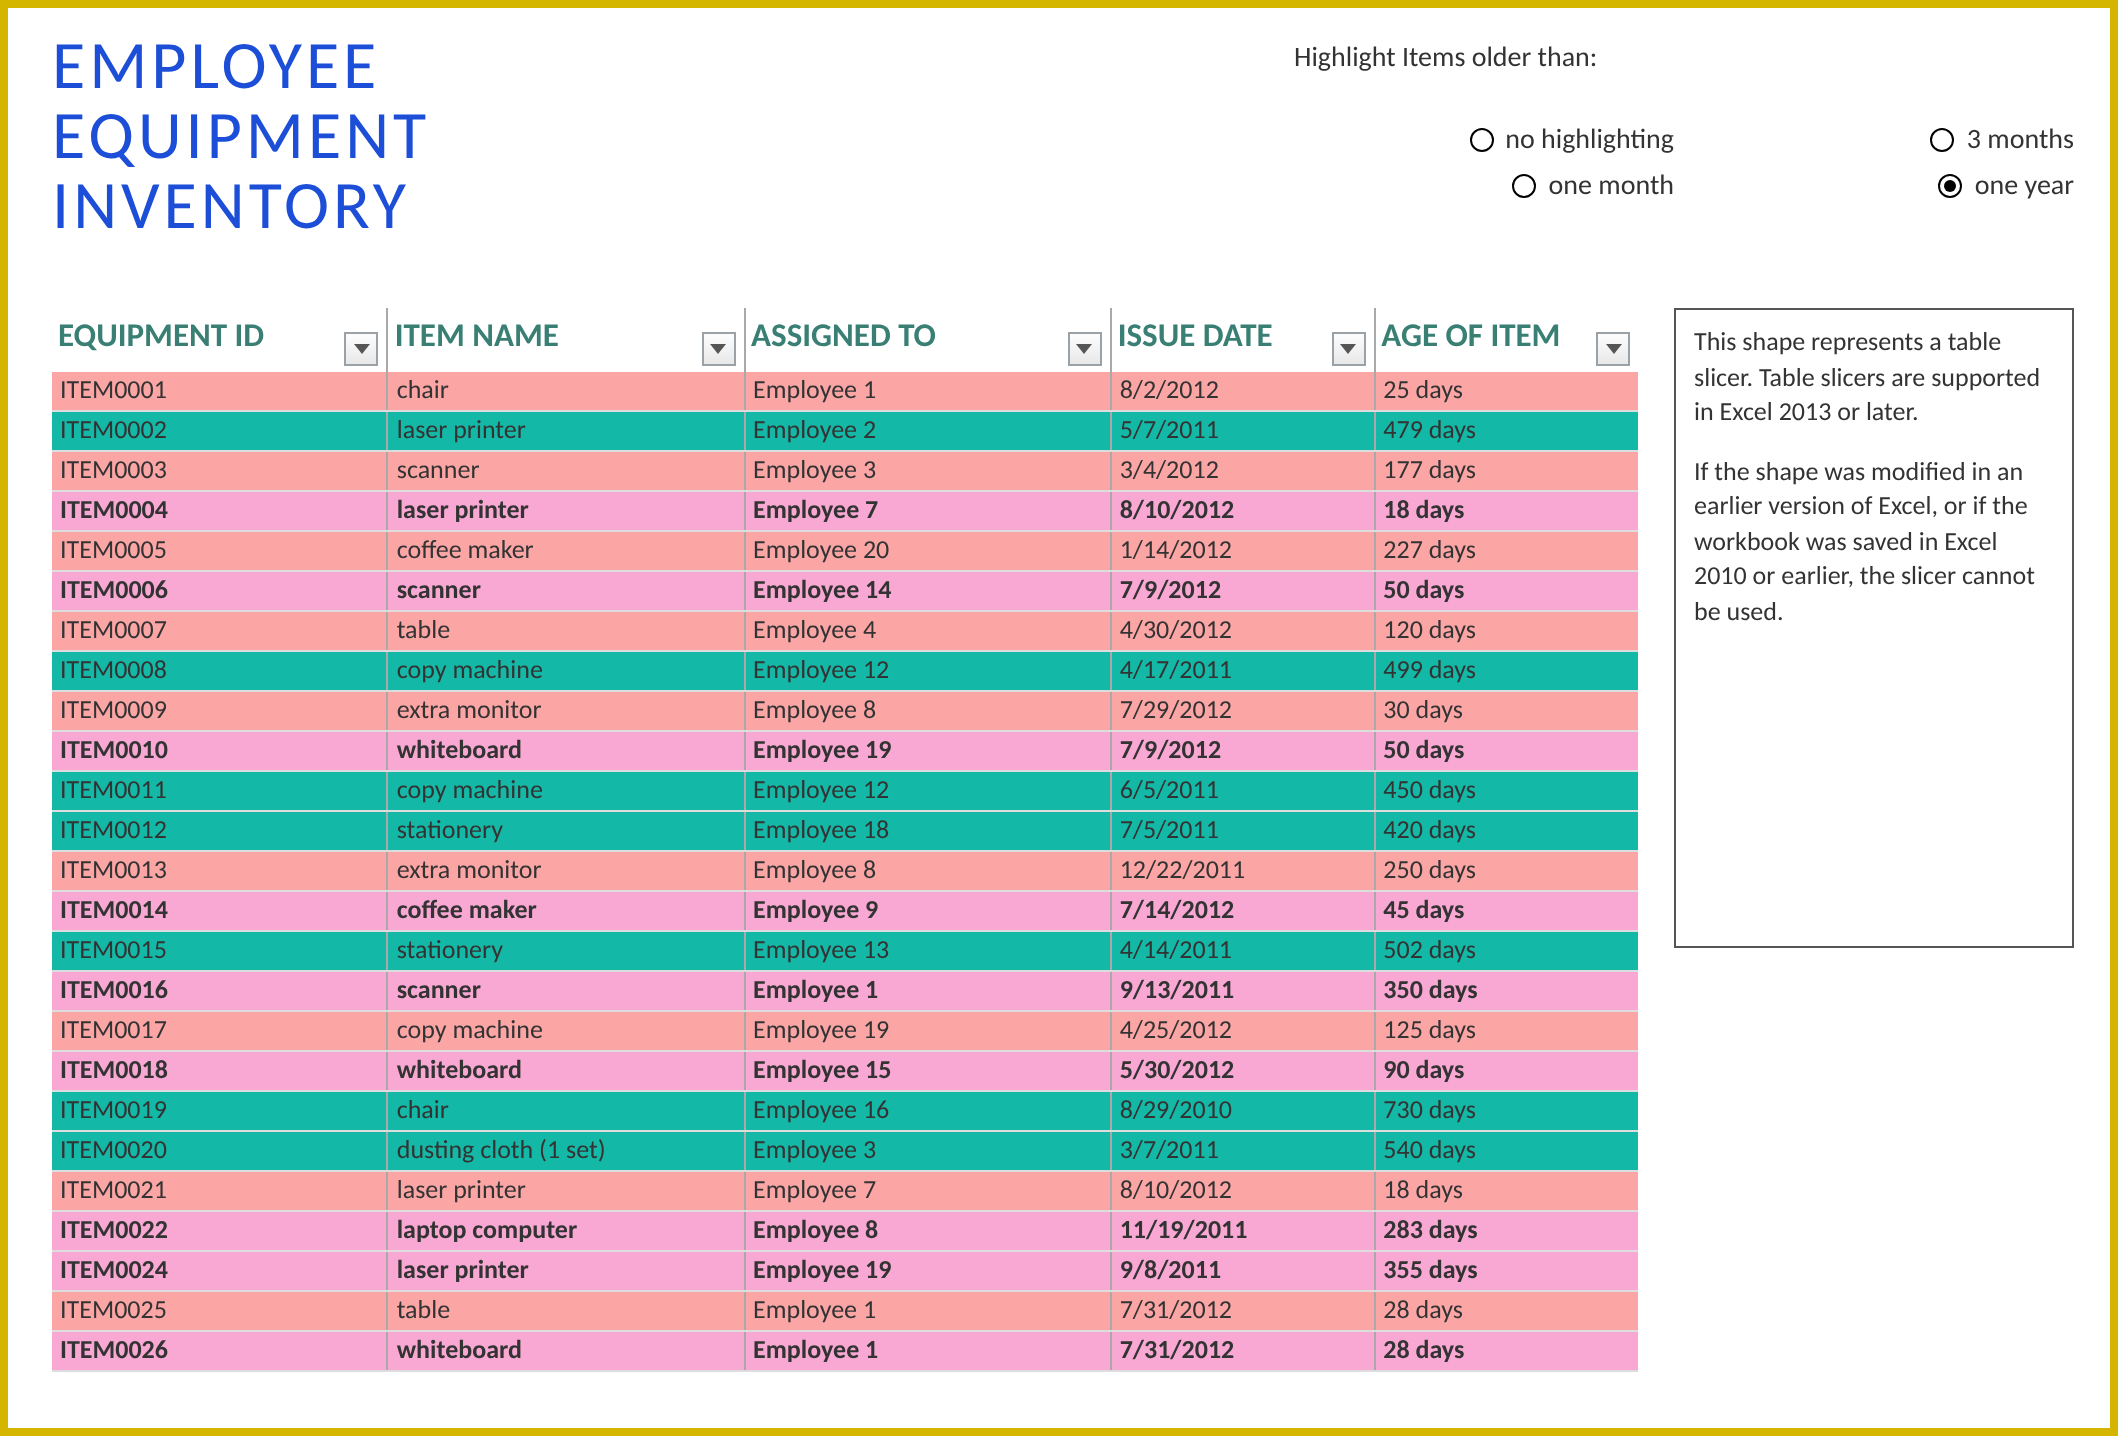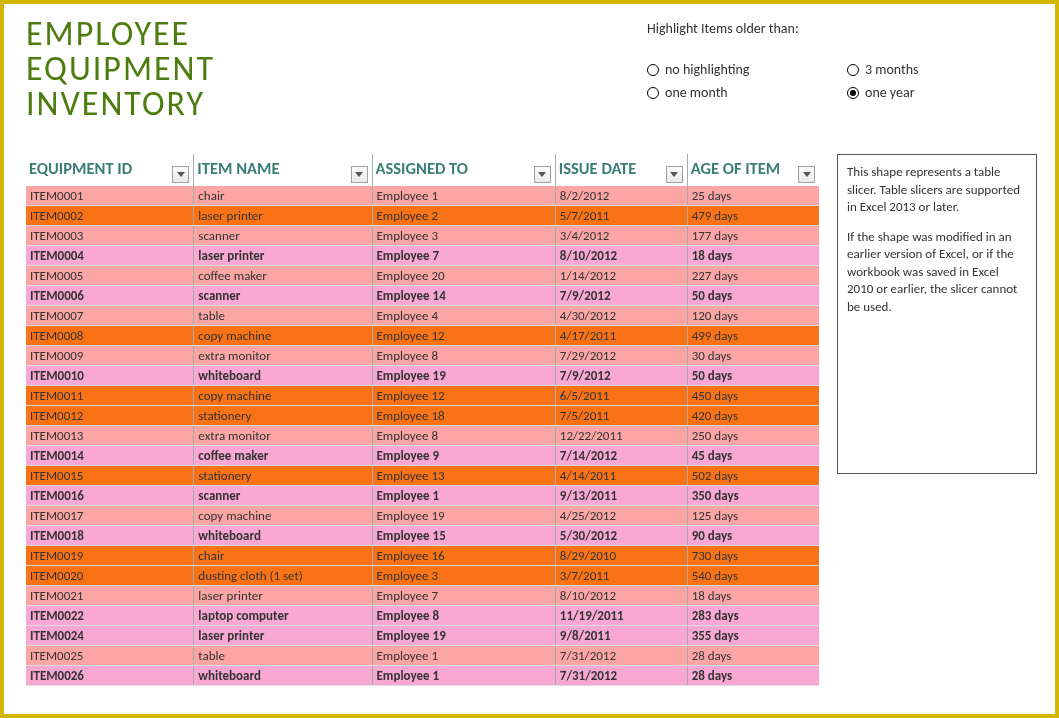--- a/index.html
+++ b/index.html
@@ -19,21 +19,21 @@
   .topbar {
     display: flex;
     align-items: flex-start;
     justify-content: space-between;
     height: 112px;
   }
   .title {
     font-size: 34px;
     line-height: 1.03;
     letter-spacing: 2px;
-    color: #4d7c0f;
+    color: #1d4ed8;
     font-weight: 400;
     font-family: "Segoe UI Light", "Segoe UI", Calibri, Arial, sans-serif;
   }
   .highlight-panel {
     width: 390px;
     padding-top: 4px;
   }
   .highlight-label {
     font-size: 14px;
     margin-bottom: 24px;
@@ -43,20 +43,21 @@
     grid-template-columns: 1fr 1fr;
     row-gap: 6px;
     column-gap: 10px;
   }
   .radio-opt {
     display: flex;
     align-items: center;
     gap: 6px;
     font-size: 14px;
     cursor: pointer;
+    justify-content: flex-end;
   }
   .radio-circle {
     width: 12px;
     height: 12px;
     border: 1.2px solid #000;
     border-radius: 50%;
     display: inline-flex;
     align-items: center;
     justify-content: center;
   }
@@ -112,21 +113,21 @@
   tbody td {
     padding: 2px 6px 2px 4px;
     border-right: 1px solid #a9a9a9;
     border-bottom: 1px solid #ddd;
     font-size: 13px;
     height: 19px;
   }
   tbody td:last-child { border-right: none; margin-left: 11px; }
   tbody tr.band-light { background: #fca5a5; }
   tbody tr.band-white { background: #f9a8d4; font-weight: bold; }
-  tbody tr.band-hl { background: #f97316; padding-left: 28px; }
+  tbody tr.band-hl { background: #14b8a6; padding-left: 28px; }
   col.c1 { width: 163px; }
   col.c2 { width: 173px; }
   col.c3 { width: 178px; }
   col.c4 { width: 128px; }
   col.c5 { width: 128px; }
   .slicer-note {
     width: 200px;
     height: 320px;
     border: 1px solid #555;
     padding: 8px 9px;

